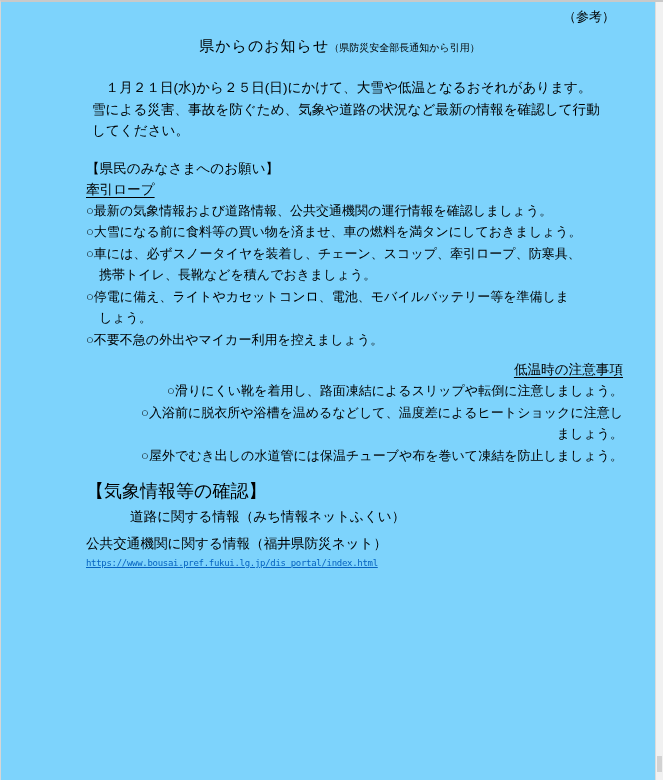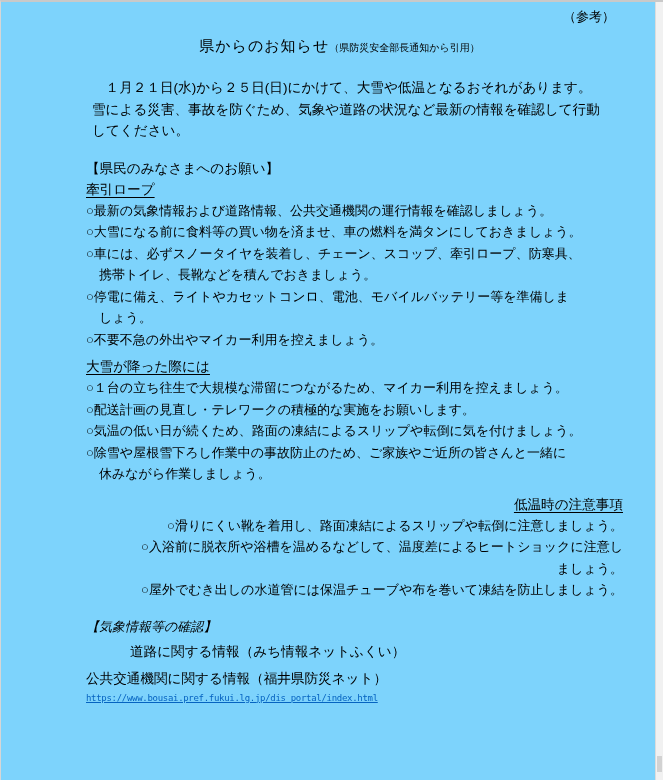--- a/index.html
+++ b/index.html
@@ -37,21 +37,21 @@
 
   .sec-heading {
     font-size:13.6px; line-height:21px; white-space:pre;
     text-decoration:underline; text-underline-offset:3px;
   }
   .bullet { font-size:13px; line-height:21.5px; white-space:pre; }
 
   .sec-2 { margin-top:6px; }
   .sec-3 { margin-top:9px;text-align:right; }
 
-  .info-header { margin-top:15px; font-size:13px; line-height:21px; white-space:pre;font-style:italic; }
+  .info-header { margin-top:15px; font-size:18px; line-height:21px; white-space:pre; }
   .link-label  { font-size:13.6px; line-height:17px; white-space:pre; }
   .lbl-1 { margin-top:3px; }
   .lbl-2 { margin-top:6px;margin-left:44px; }
   .lbl-3 { margin-top:10px; }
   .link-url {
     display:inline-block;
     font-family:"DejaVu Sans Mono","Liberation Mono",monospace;
     font-size:9px; line-height:13px; letter-spacing:-0.3px;
     color:#0563c1; text-decoration:underline;
     white-space:nowrap; cursor:pointer;
@@ -80,28 +80,20 @@
       <div class="sec-heading">牽引ロープ</div>
       <div class="bullet">○最新の気象情報および道路情報、公共交通機関の運行情報を確認しましょう。</div>
       <div class="bullet">○大雪になる前に食料等の買い物を済ませ、車の燃料を満タンにしておきましょう。</div>
       <div class="bullet">○車には、必ずスノータイヤを装着し、チェーン、スコップ、牽引ロープ、防寒具、
 　携帯トイレ、長靴などを積んでおきましょう。</div>
       <div class="bullet">○停電に備え、ライトやカセットコンロ、電池、モバイルバッテリー等を準備しま
 　しょう。</div>
       <div class="bullet">○不要不急の外出やマイカー利用を控えましょう。</div>
     </div>
 
-    <div class="sec sec-2">
-      <div class="sec-heading">大雪が降った際には</div>
-      <div class="bullet">○１台の立ち往生で大規模な滞留につながるため、マイカー利用を控えましょう。</div>
-      <div class="bullet">○配送計画の見直し・テレワークの積極的な実施をお願いします。</div>
-      <div class="bullet">○気温の低い日が続くため、路面の凍結によるスリップや転倒に気を付けましょう。</div>
-      <div class="bullet">○除雪や屋根雪下ろし作業中の事故防止のため、ご家族やご近所の皆さんと一緒に
-　休みながら作業しましょう。</div>
-    </div>
 
     <div class="sec sec-3">
       <div class="sec-heading">低温時の注意事項</div>
       <div class="bullet">○滑りにくい靴を着用し、路面凍結によるスリップや転倒に注意しましょう。</div>
       <div class="bullet">○入浴前に脱衣所や浴槽を温めるなどして、温度差によるヒートショックに注意し
 　ましょう。</div>
       <div class="bullet">○屋外でむき出しの水道管には保温チューブや布を巻いて凍結を防止しましょう。</div>
     </div>
 
     <div class="info-header">【気象情報等の確認】</div>

